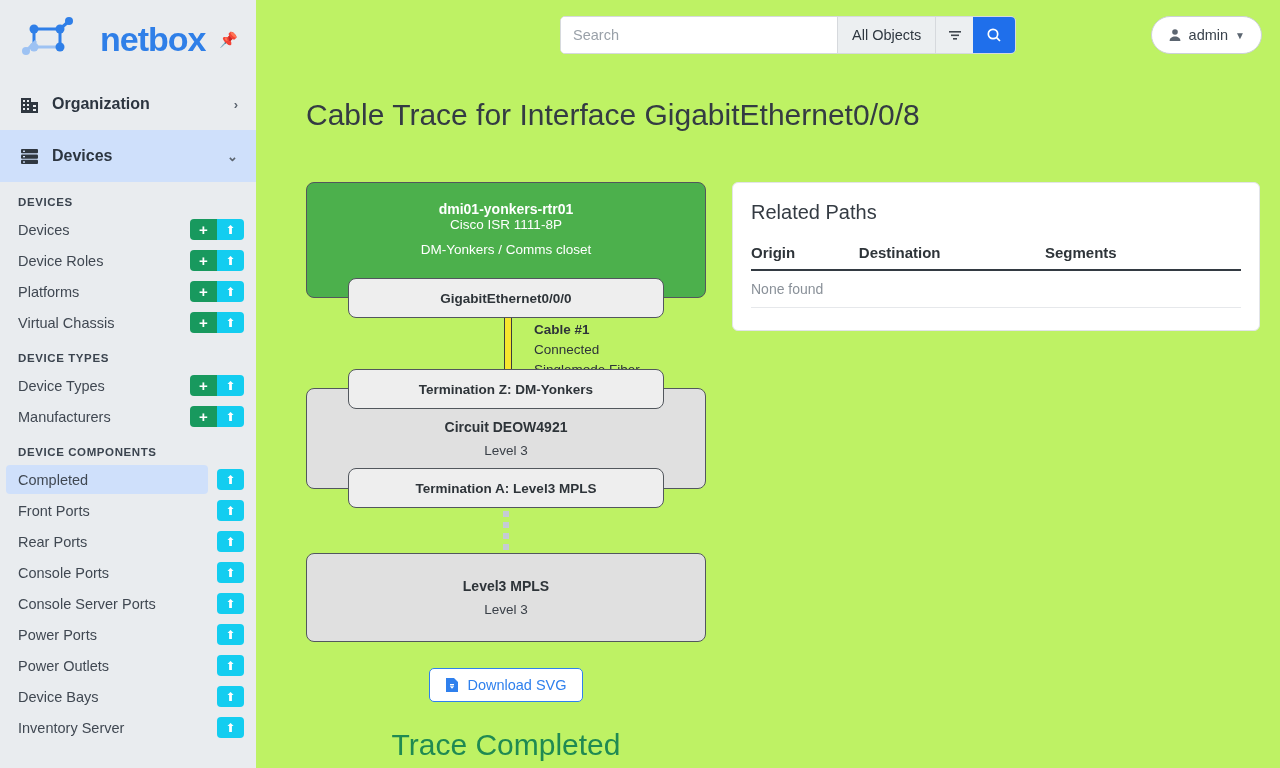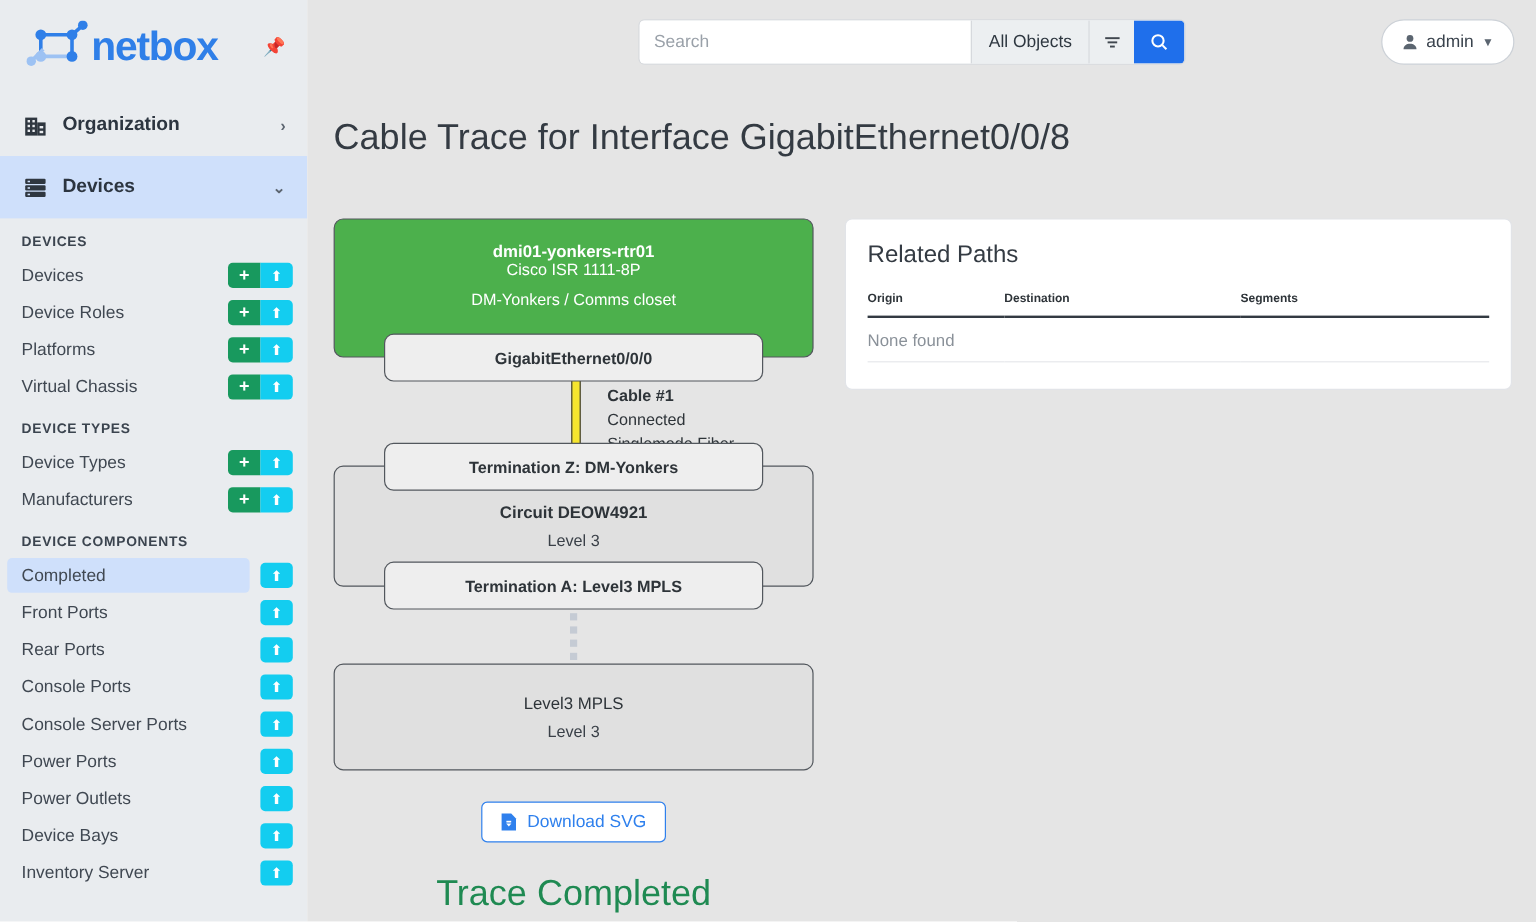--- a/index.html
+++ b/index.html
@@ -18,21 +18,21 @@
     width: 256px; min-width: 256px; height: 768px;
     background: #e9ecef;
     overflow: hidden;
     position: relative;
   }
   .brand {
     height: 78px;
     display: flex; align-items: center;
     padding: 0 18px 0 22px;
   }
-  .brand-logo { display: flex; align-items: center; gap: 2px; }
+  .brand-logo { display: flex; align-items: center; gap: 26px; }
   .brand-word {
     font-size: 34px; font-weight: 700; color: #2f7fe8;
     letter-spacing: -1px; line-height: 1;
   }
   .pin-icon { margin-left: auto; color: #f36d21; font-size: 15px; line-height: 1; }
 
   .nav-group {
     display: flex; align-items: center;
     height: 52px;
     padding: 0 18px 0 14px;
@@ -74,21 +74,21 @@
     width: 27px; height: 21px;
     display: flex; align-items: center; justify-content: center;
     color: #fff; font-size: 12px; line-height: 1;
     cursor: pointer;
   }
   .sq-add { background: #18995e; border-radius: 4px 0 0 4px; font-size: 15px; font-weight: 700; }
   .sq-imp { background: #13cdf0; border-radius: 0 4px 4px 0; }
   .sq-imp.solo { border-radius: 4px; width: 27px; }
 
   
-  .main { flex: 1; height: 768px; background: #e5e5e5; overflow: hidden; position: relative; }
+  .main { flex: 1; height: 768px; background: #bef264; overflow: hidden; position: relative; padding-left: 28px; }
   .topbar {
     height: 70px;
     display: flex; align-items: center;
     padding: 0 18px;
   }
   .searchwrap {
     display: flex; align-items: stretch;
     margin: 0 auto 0 258px;
     height: 38px;
     border-radius: 5px;
@@ -198,21 +198,21 @@
     height: 42px; margin-top: 20px;
     display: flex; flex-direction: column; align-items: center;
     justify-content: center; gap: 5px;
   }
   .dot { width: 6px; height: 6px; background: #c5cbd4; }
 
   .node-provider {
     background: #e0e0e0; border: 1px solid #52575d; border-radius: 8px;
     padding: 24px 10px; text-align: center; margin-top: 2px;
   }
-  .node-provider .p1 { font-size: 14px; font-weight: 400; color: #2e3439; margin-bottom: 8px; }
+  .node-provider .p1 { font-size: 14px; font-weight: 700; color: #2e3439; margin-bottom: 8px; }
   .node-provider .p2 { font-size: 13.5px; color: #3a4048; }
 
   .dl-wrap { display: flex; justify-content: center; margin-top: 26px; }
   .dl-btn {
     display: inline-flex; align-items: center; gap: 8px;
     border: 1px solid #2f80ed; border-radius: 5px;
     color: #2f80ed; background: #fff;
     padding: 8px 15px; font-size: 14.5px; cursor: pointer;
   }
   .trace-done {
@@ -221,21 +221,21 @@
   }
 
   
   .card {
     border: 1px solid #e2e4e8; border-radius: 6px;
     background: #fff; padding: 18px 18px 22px 18px;
   }
   .card h2 { margin: 0 0 20px 0; font-size: 20px; font-weight: 400; color: #343b43; }
   table.paths { width: 100%; border-collapse: collapse; }
   table.paths th {
-    text-align: left; font-size: 10px; font-weight: 700; color: #2e3439;
+    text-align: left; font-size: 15px; font-weight: 700; color: #2e3439;
     padding: 0 0 8px 0; border-bottom: 2px solid #333a42;
   }
   table.paths td {
     font-size: 14px; color: #8a9199; padding: 10px 0;
     border-bottom: 1px solid #e6e8eb;
   }
 </style>
 </head>
 <body>
 

